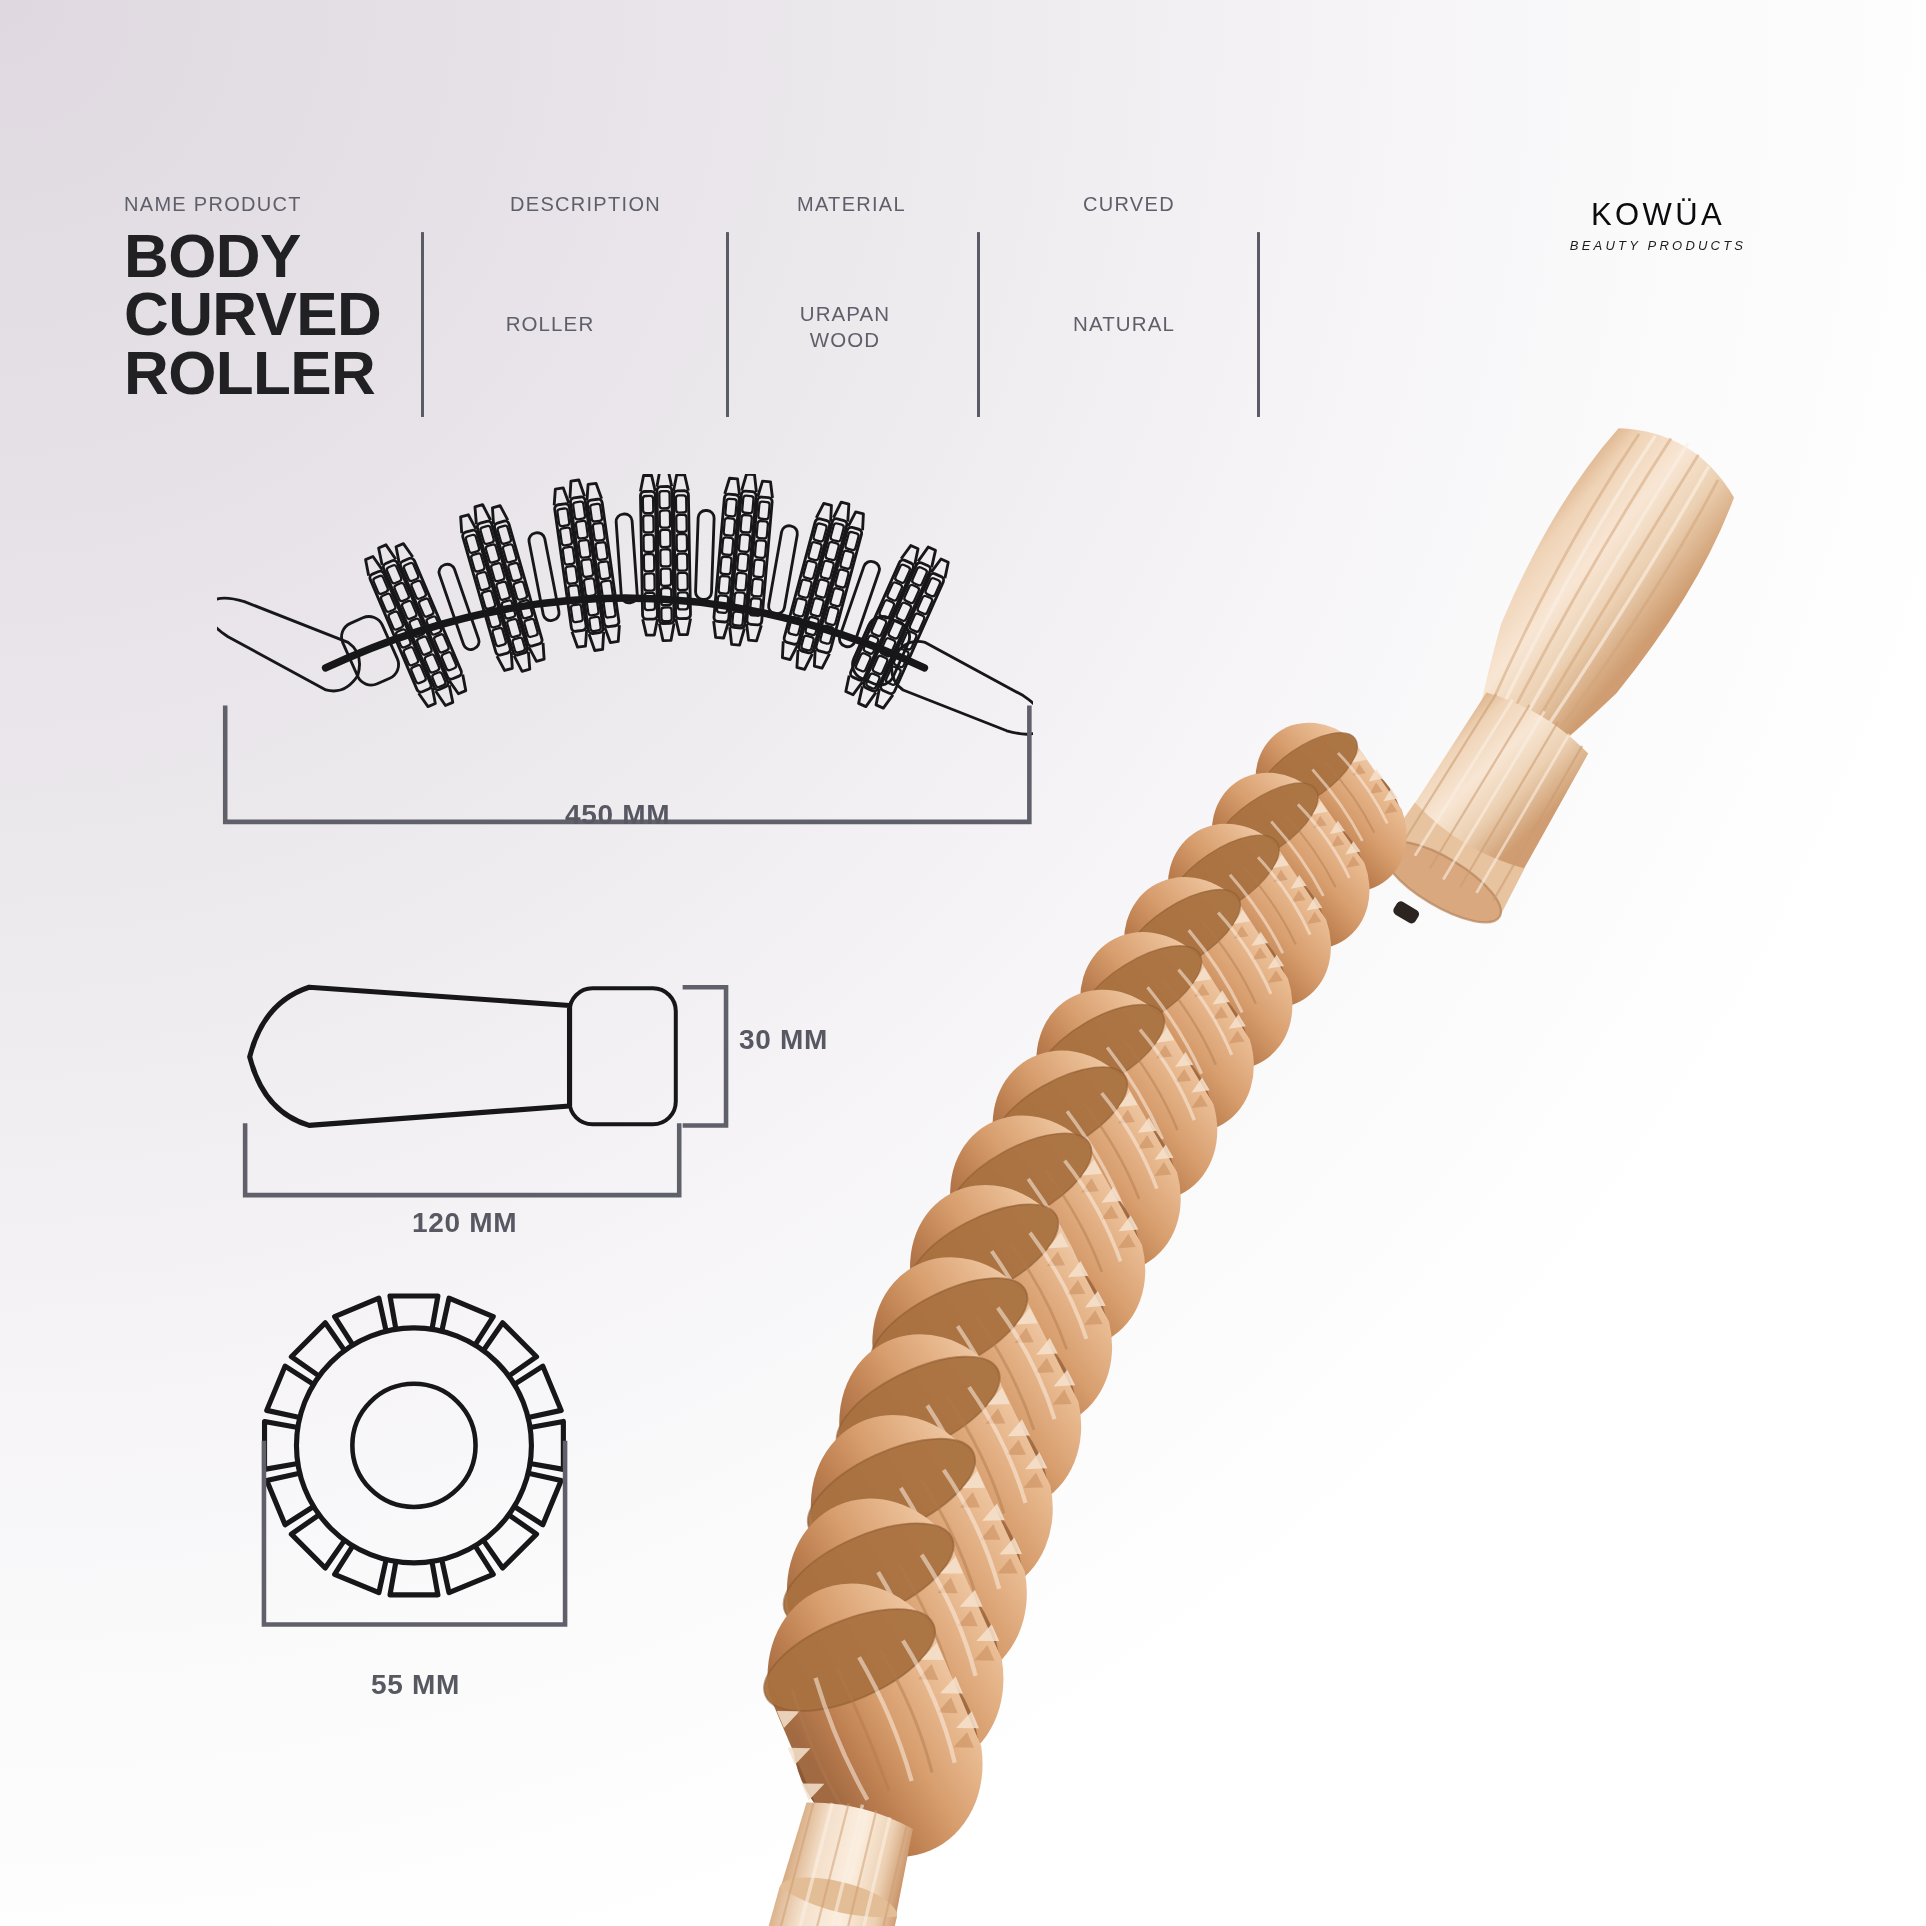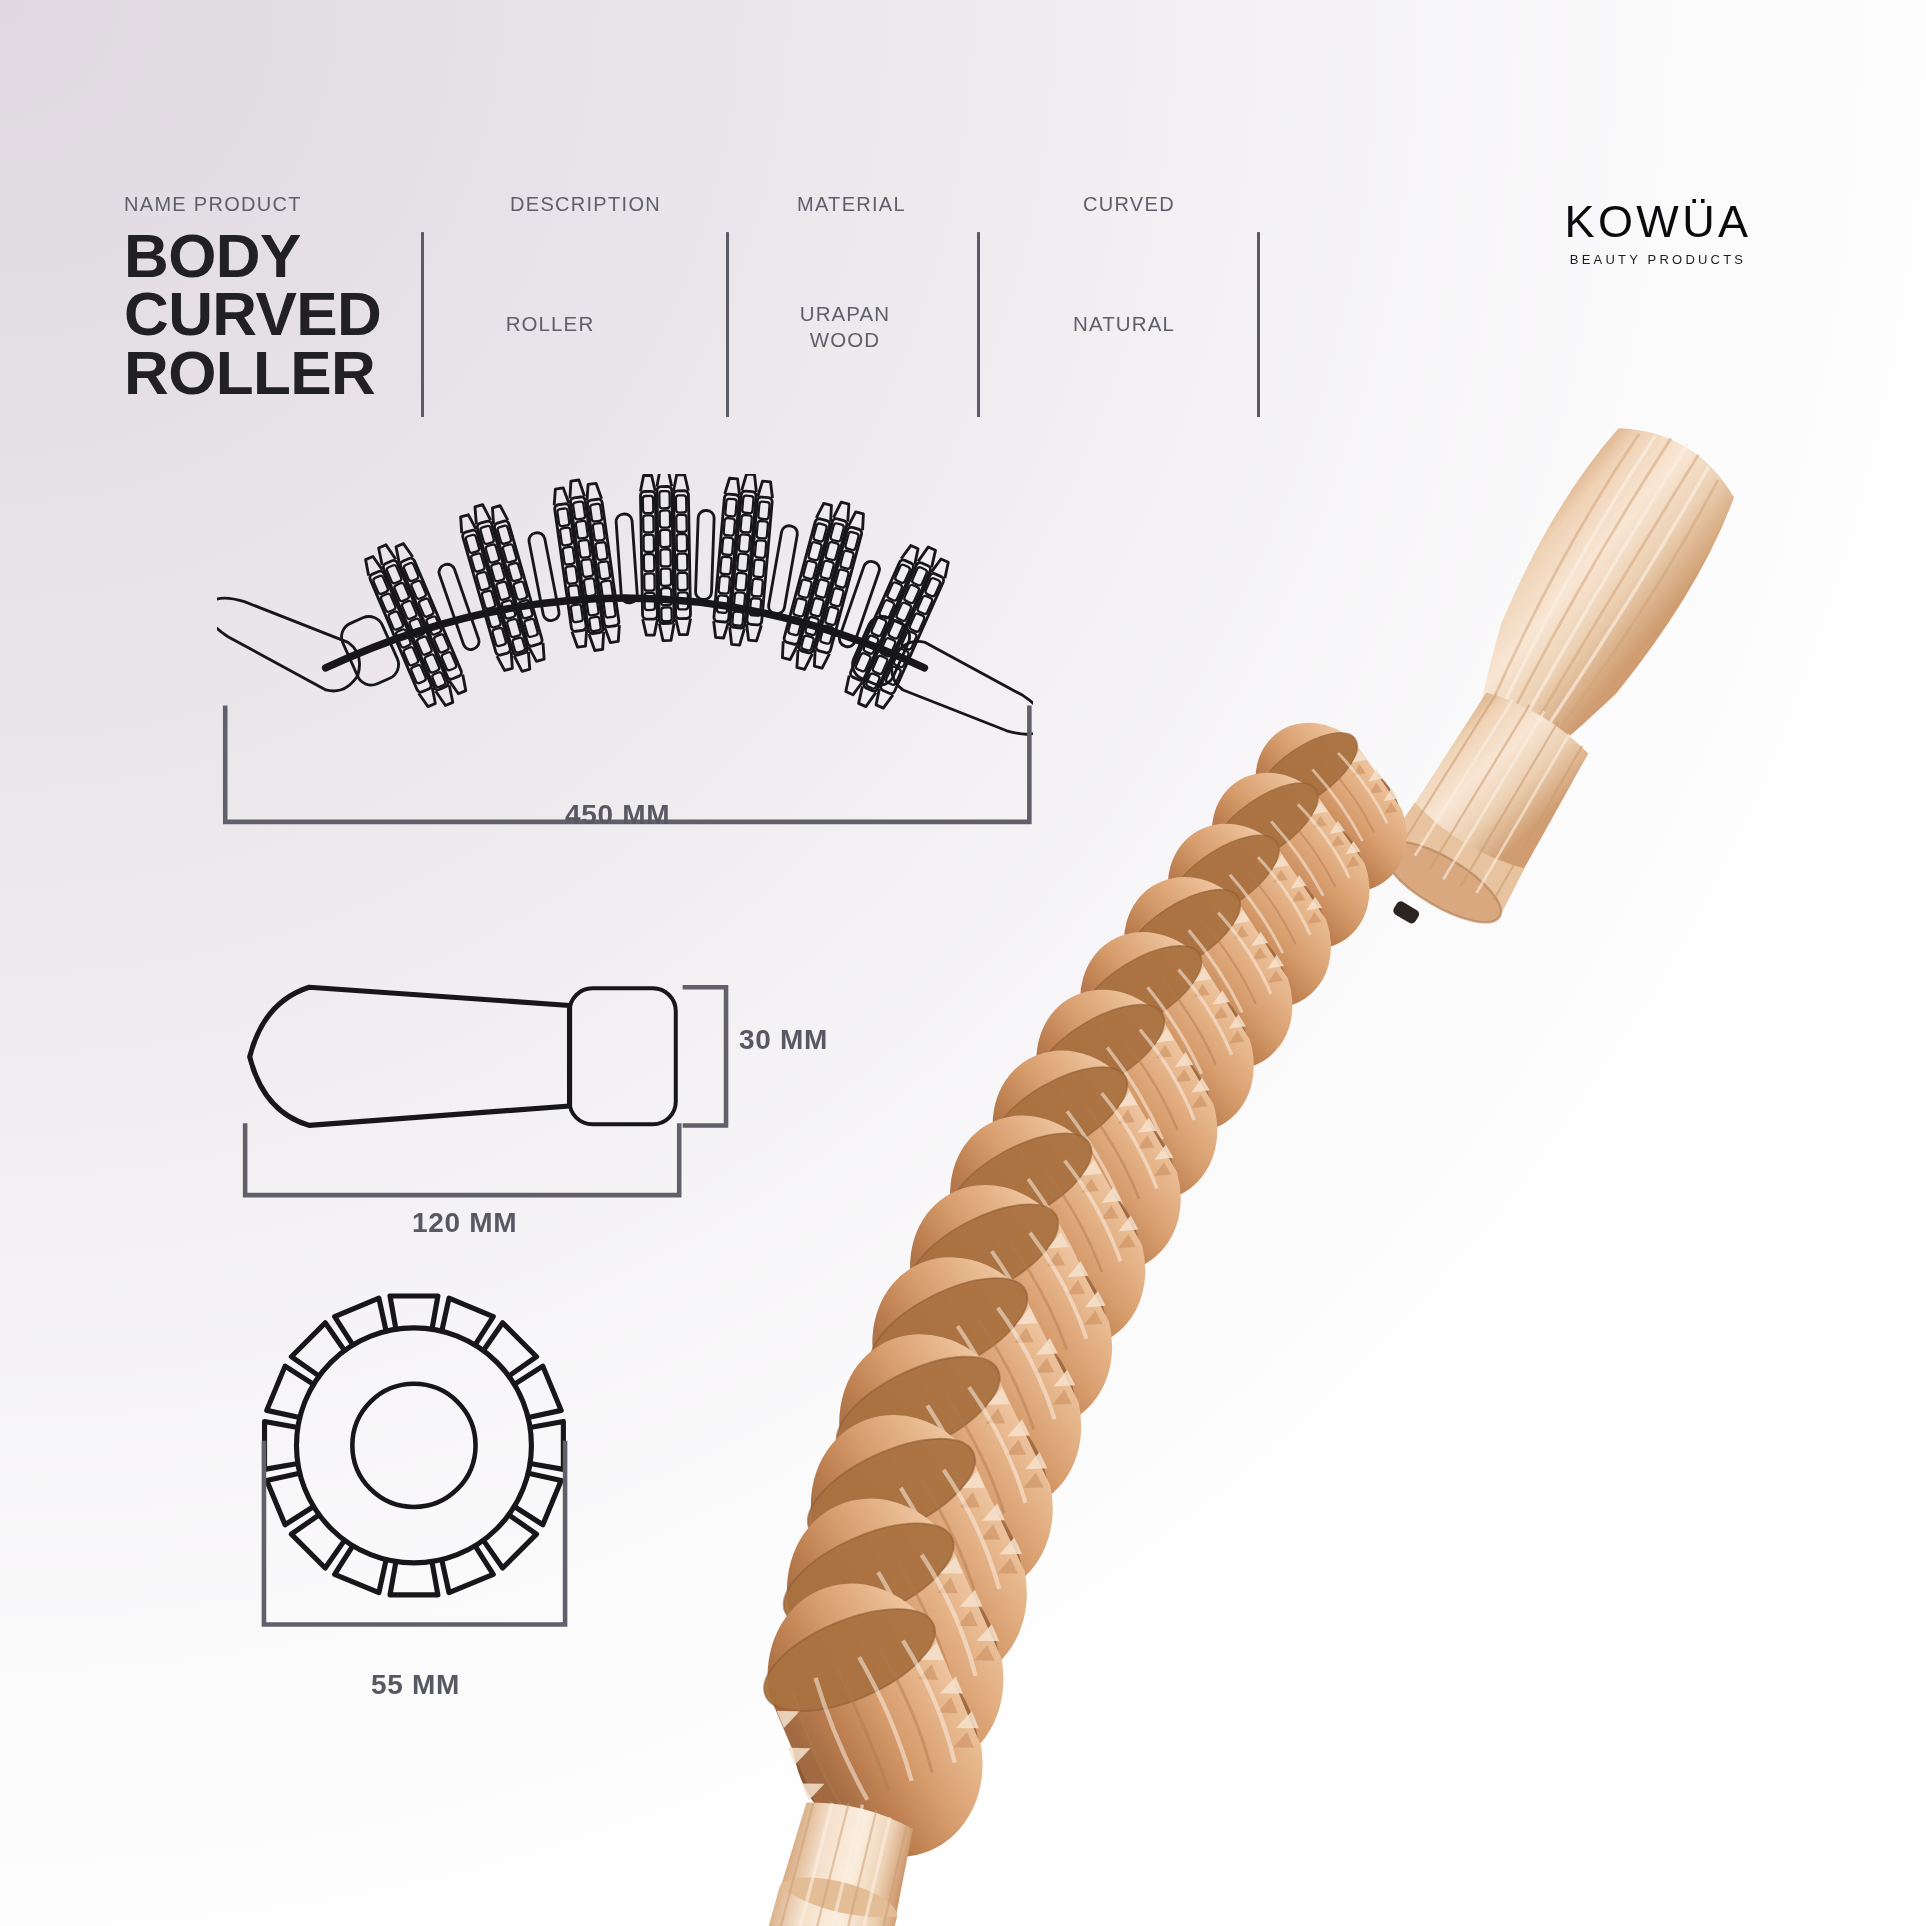--- a/index.html
+++ b/index.html
@@ -49,24 +49,24 @@
   .vdiv{
     position:absolute;
     width:2.9px;
     background:#5b5b66;
     border-radius:0.6px;
   }
 
   
   #brand{position:absolute;left:1521px;top:199px;width:274px;text-align:center;}
   #brand-name{
-    font-size:45px;letter-spacing:3.4px;color:#0b0b0d;font-weight:400;line-height:1;
+    font-size:31px;letter-spacing:3.4px;color:#0b0b0d;font-weight:400;line-height:1;
   }
   #brand-sub{
-    margin-top:8px;font-size:13px;letter-spacing:3.2px;color:#1d1d20;font-weight:400;
+    margin-top:8px;font-size:13px;letter-spacing:3.2px;color:#1d1d20;font-weight:400;font-style:italic;
   }
 
   
   .dim-label{
     position:absolute;
     font-size:28px;
     font-weight:700;
     letter-spacing:0.7px;
     color:#585863;
     white-space:nowrap;

